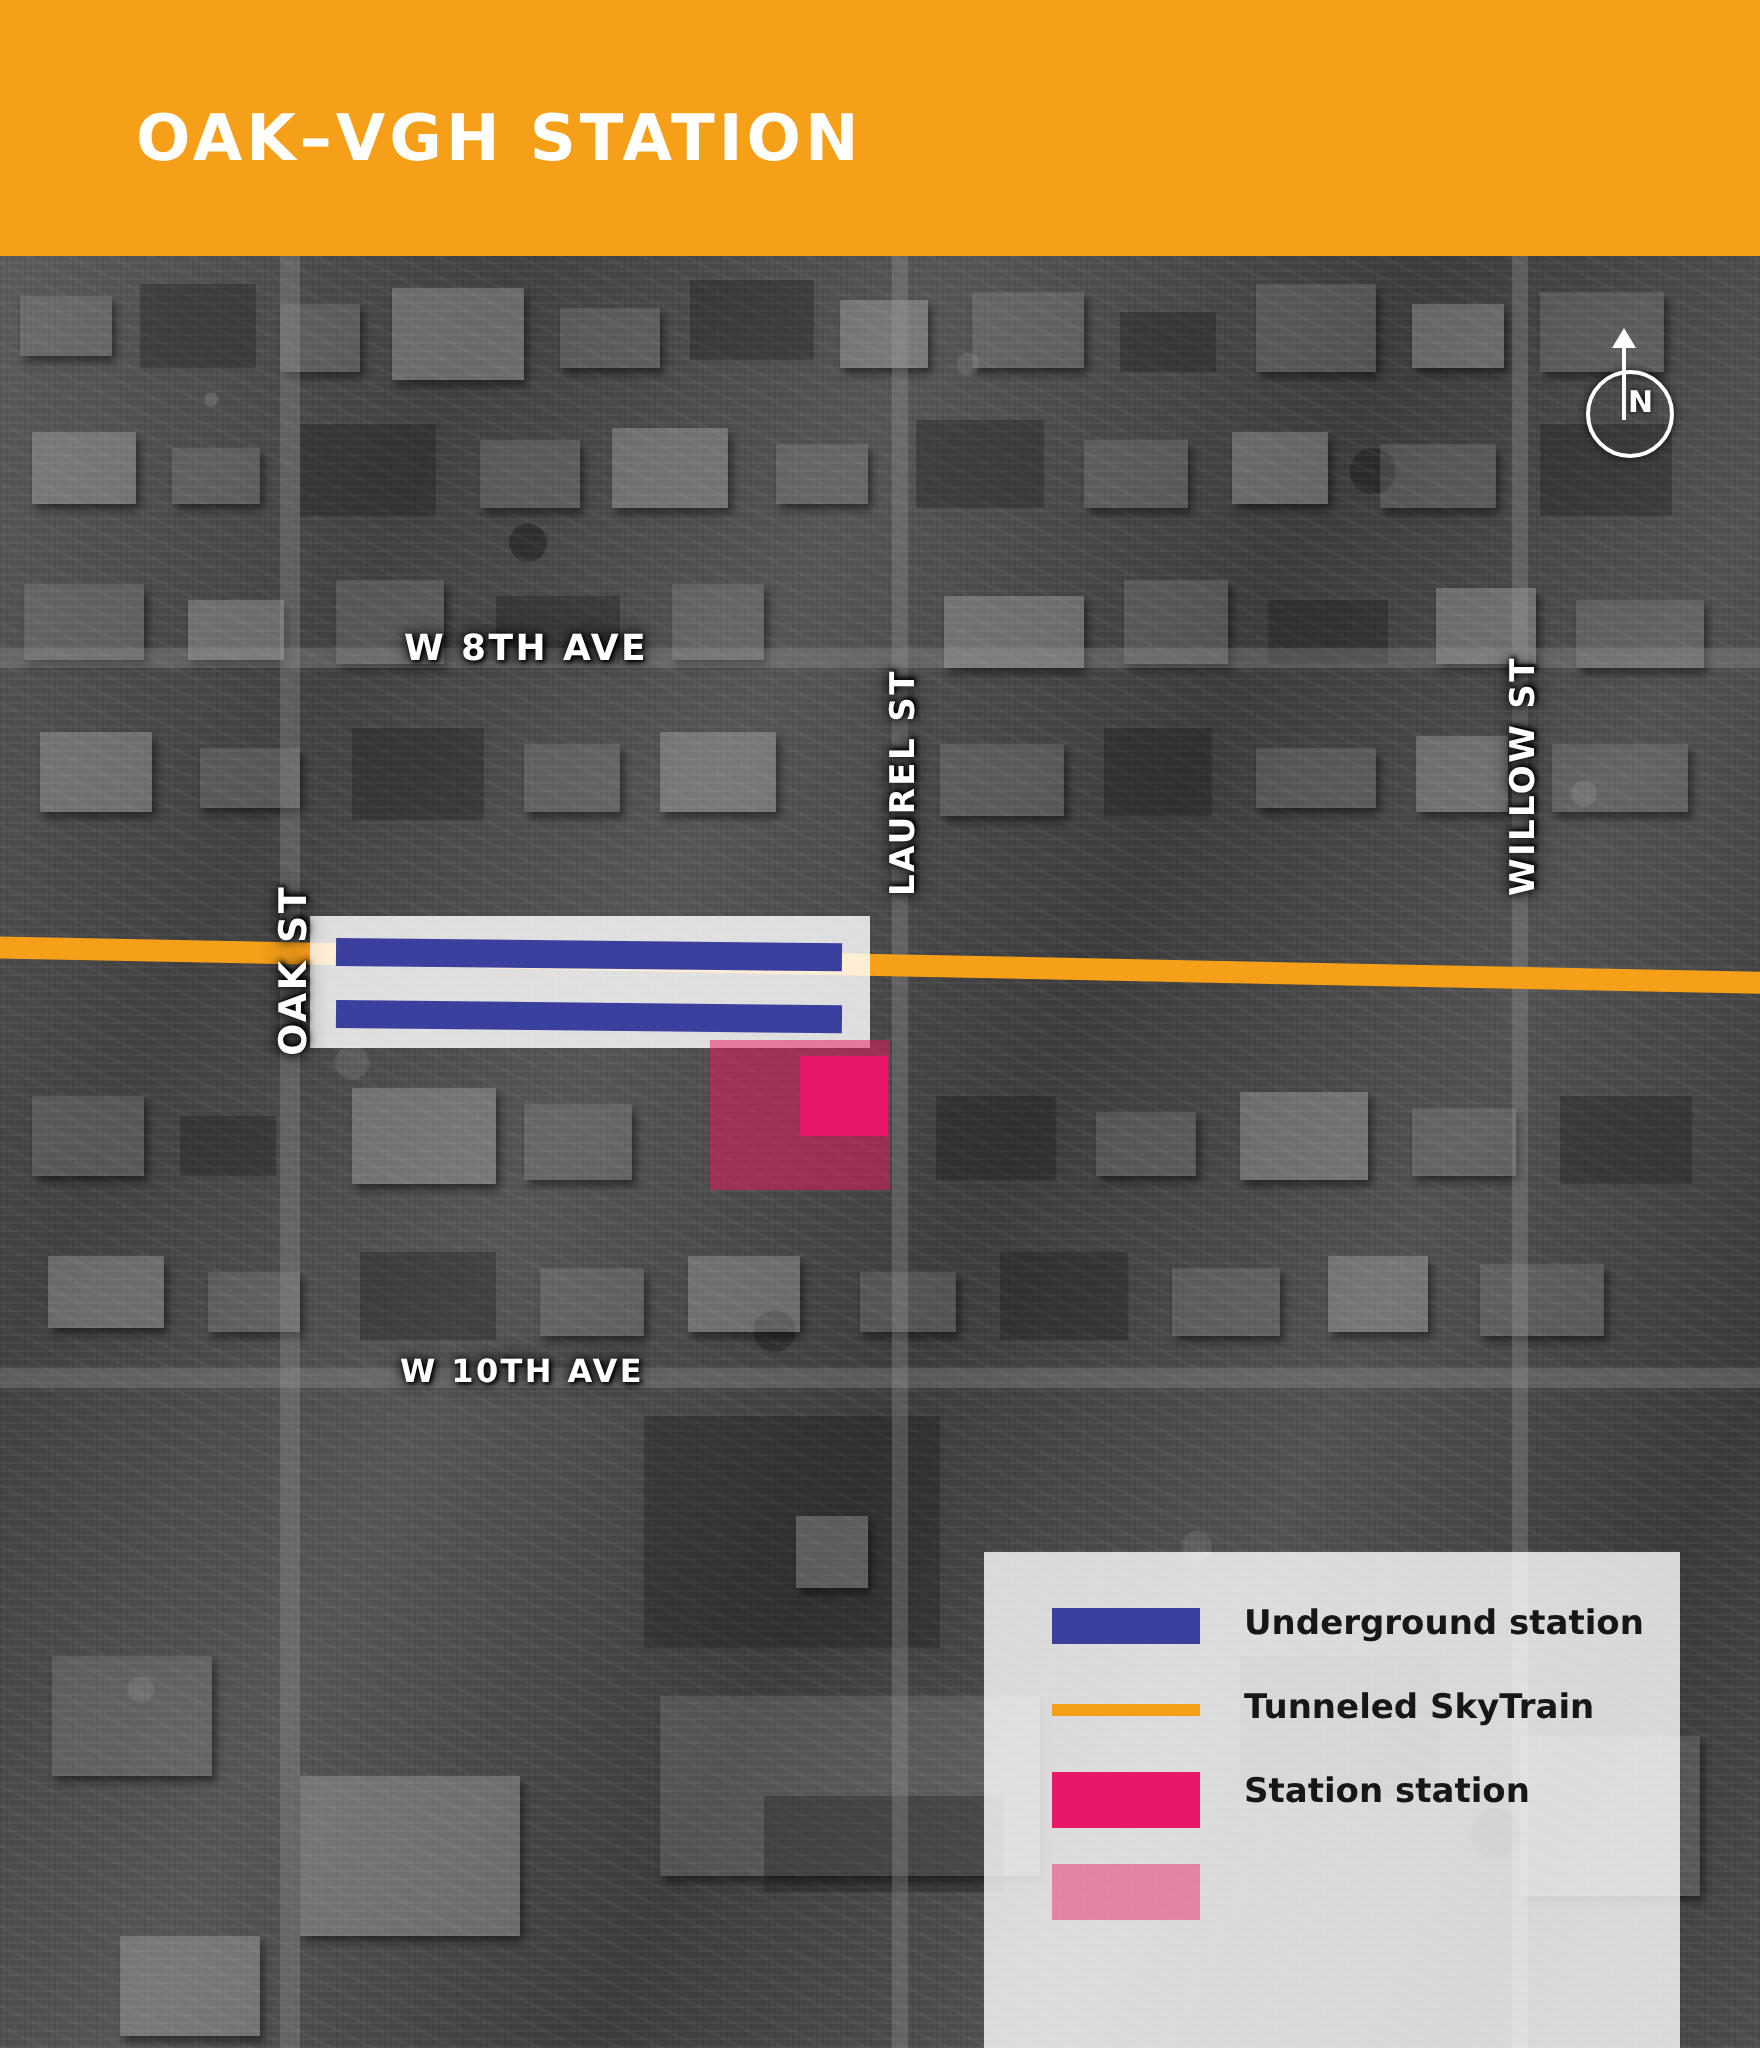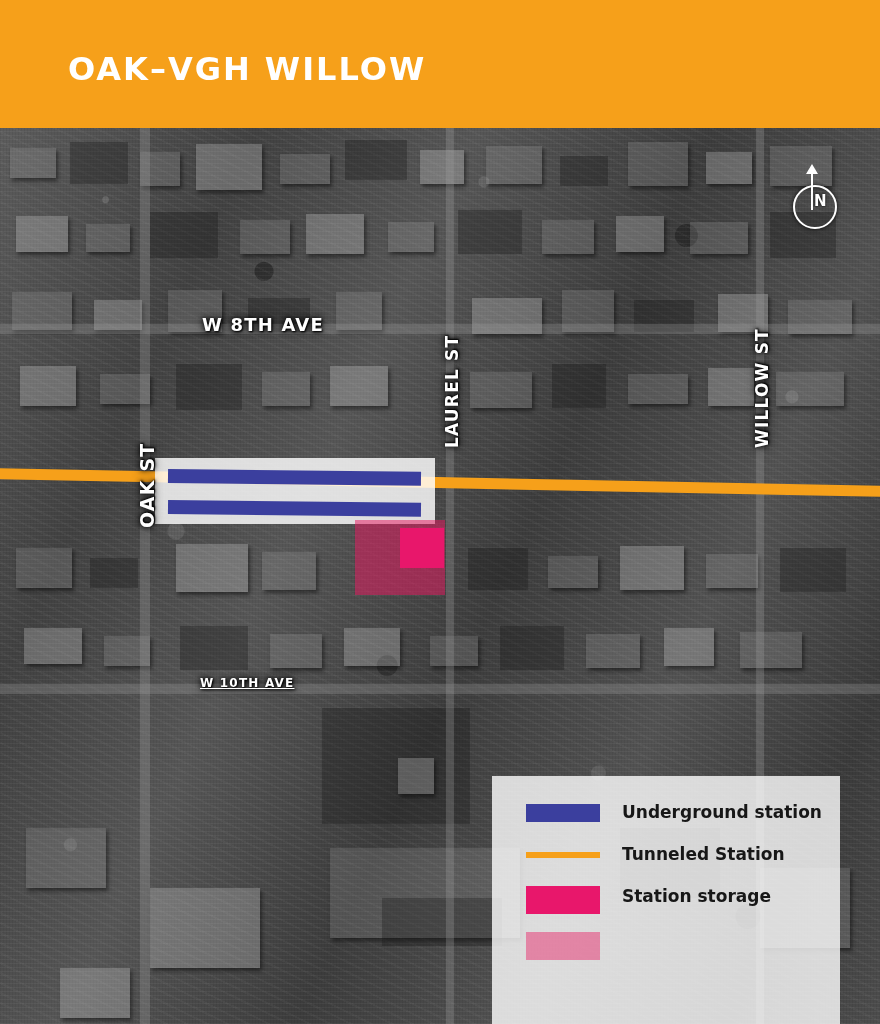--- a/index.html
+++ b/index.html
@@ -238,21 +238,21 @@
     line-height: 20px;
     max-width: 200px;
   }
 </style>
 </head>
 <body>
 
 <div id="page">
 
   <div id="header">
-    <div id="header-title">OAK–VGH WILLOW</div>
+    <div id="header-title">OAK–VGH STATION</div>
   </div>
 
   <div id="map">
     <div class="aerial"></div>
     <div class="aerial-grain"></div>
 
     <div class="blocks">
 
       <div class="blk" style="left:10px;top:20px;width:46px;height:30px;"></div>
       <div class="blk dark" style="left:70px;top:14px;width:58px;height:42px;"></div>
@@ -356,34 +356,34 @@
 
     <div class="street-label" style="left:202px;top:186px;font-size:18px;">W 8TH AVE</div>
 
     <div class="street-label vertical" style="left:442px;top:320px;font-size:17px;">LAUREL ST</div>
 
     <div class="street-label vertical" style="left:752px;top:320px;font-size:17px;">WILLOW ST</div>
 
 
     <div class="street-label vertical" style="left:136px;top:400px;font-size:19px;">OAK ST</div>
 
-    <div class="street-label" style="left:200px;top:548px;font-size:12px;text-decoration:underline;">W 10TH AVE</div>
+    <div class="street-label" style="left:200px;top:548px;font-size:16px;">W 10TH AVE</div>
 
     <div id="legend">
       <div class="legend-row" style="top:26px;">
         <div class="swatch underground"></div>
         <div class="legend-label">Underground station</div>
       </div>
       <div class="legend-row" style="top:68px;">
         <div class="swatch tunnel"></div>
-        <div class="legend-label">Tunneled Station</div>
+        <div class="legend-label">Tunneled SkyTrain</div>
       </div>
       <div class="legend-row" style="top:110px;">
         <div class="swatch entrance"></div>
-        <div class="legend-label">Station storage</div>
+        <div class="legend-label">Station station</div>
       </div>
       <div class="legend-row" style="top:156px;">
         <div class="swatch staging"></div>
       </div>
     </div>
 
   </div>
 </div>
 
 </body></html>

